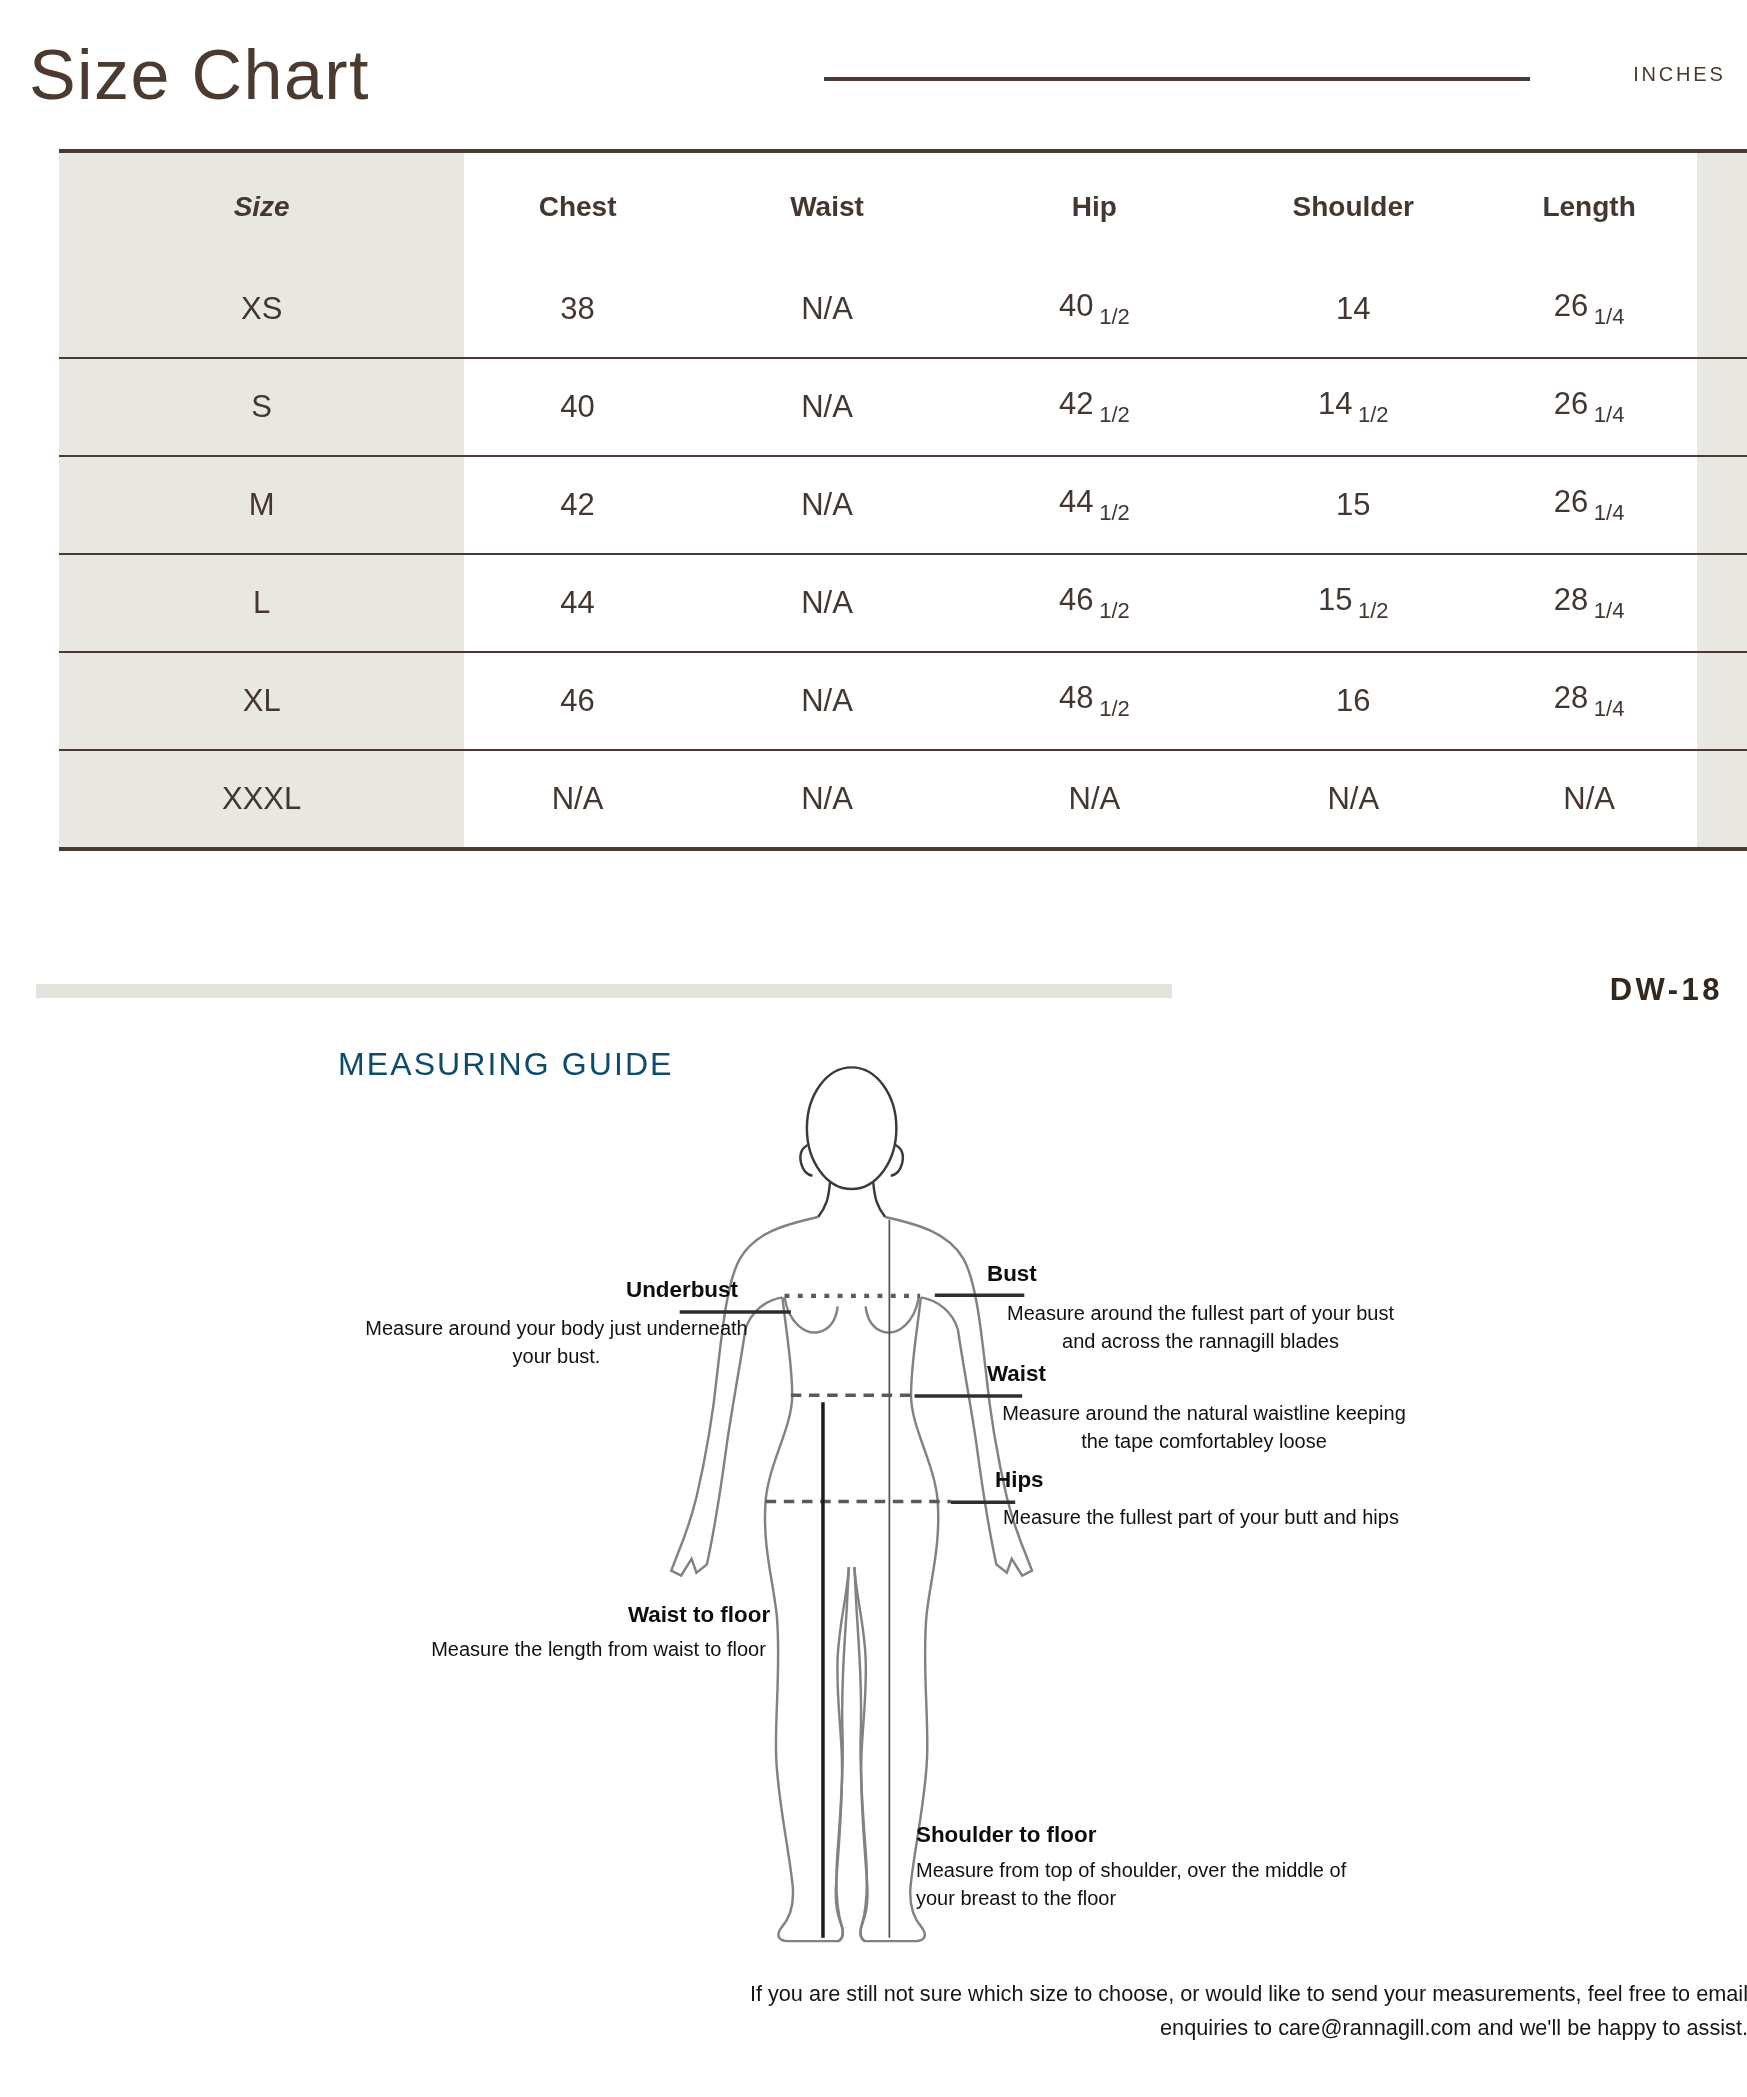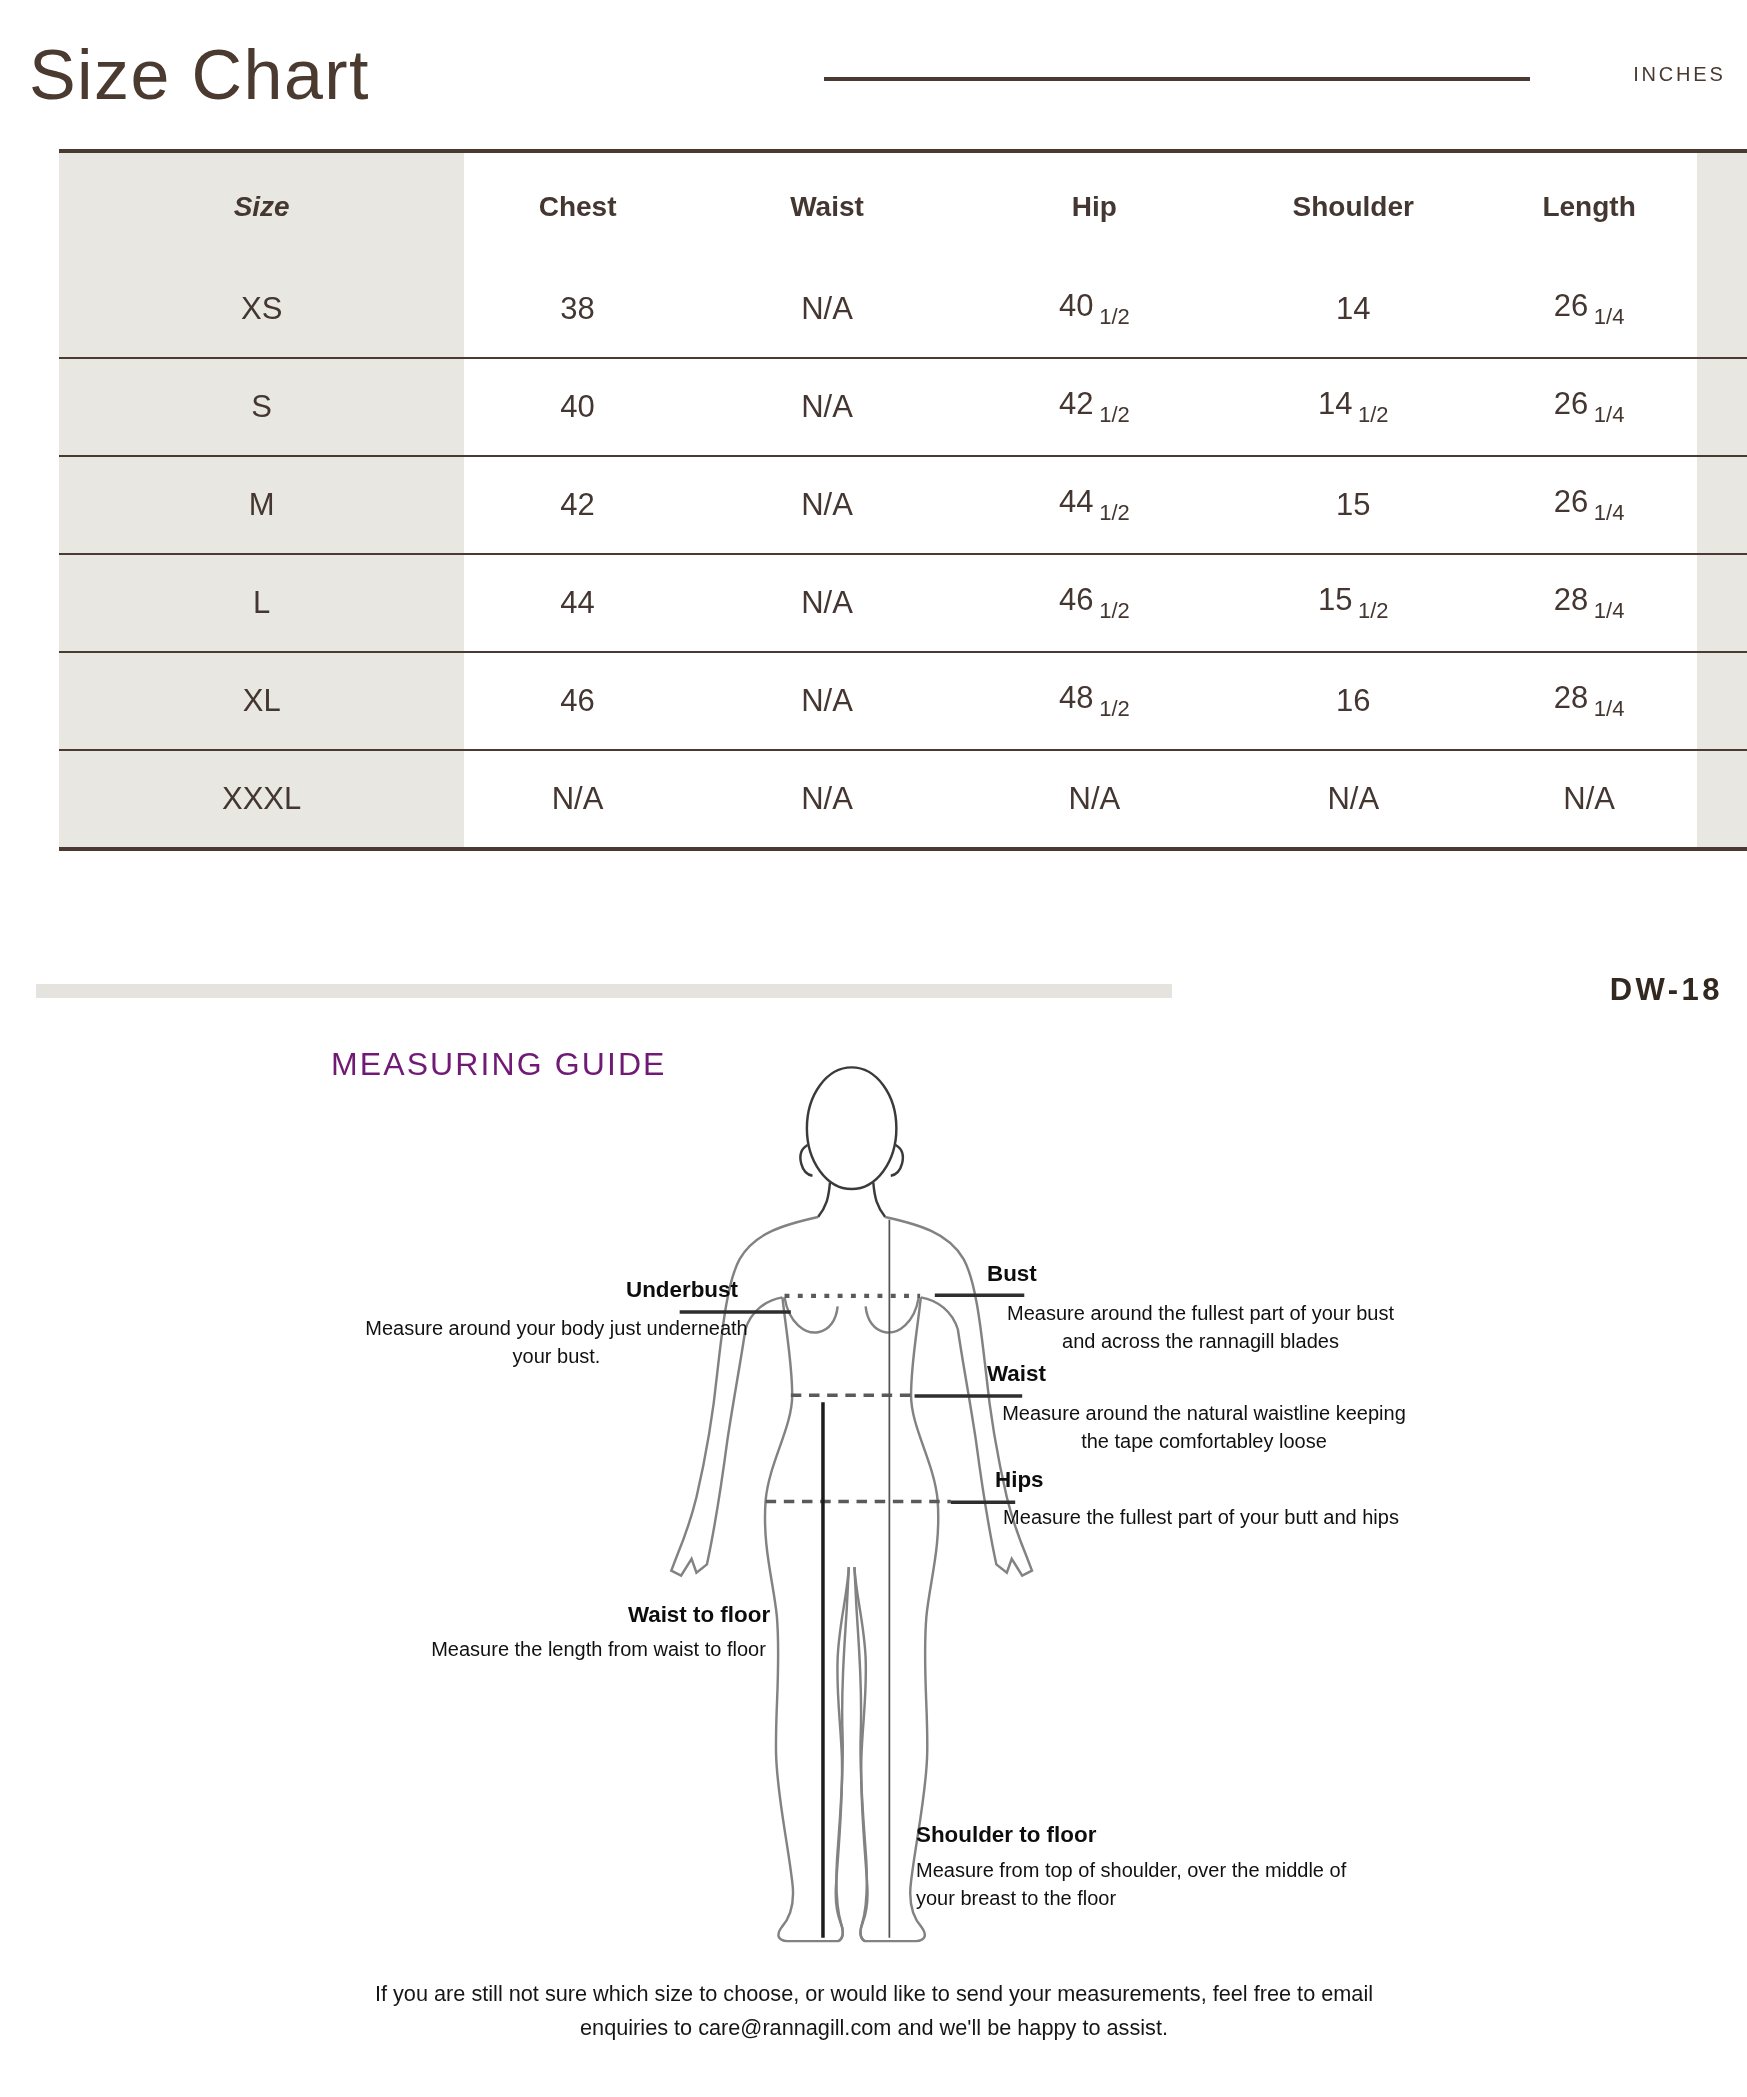--- a/index.html
+++ b/index.html
@@ -23,29 +23,29 @@
   table.size td{height:94px;font-size:31px;font-weight:400;text-align:center;vertical-align:middle;}
   .col-size{background:#e9e7e2;}
   .col-strip{background:#e9e7e2;}
   .frac{font-size:22px;margin-left:5.6px;vertical-align:-8.4px;}
 
   .style-code{position:absolute;right:25px;top:972px;font-size:31px;font-weight:bold;
               letter-spacing:3.5px;color:#33281f;}
   .gray-bar{position:absolute;left:36px;top:984px;width:1136px;height:14px;background:#e5e3de;}
 
   
-  .guide-title{position:absolute;left:331px;top:1046px;font-size:32px;letter-spacing:2.1px;
-               font-weight:500;color:#701a75;}
+  .guide-title{position:absolute;left:338px;top:1046px;font-size:32px;letter-spacing:2.1px;
+               font-weight:500;color:#0c4a6e;}
   .fig-svg{position:absolute;left:0;top:0;width:1748px;height:2097px;pointer-events:none;}
 
   .glabel{position:absolute;font-size:22.4px;font-weight:bold;color:#0d0d0d;white-space:nowrap;}
   .gdesc{position:absolute;font-size:20px;line-height:28px;color:#111;}
   .center{text-align:center;}
 
-  .footer{position:absolute;left:0;top:1977px;width:1748px;text-align:center;
+  .footer{position:absolute;left:0;top:1977px;width:1748px;text-align:right;
           font-size:21.7px;line-height:34px;color:#161616;}
 </style>
 </head>
 <body>
 
 <div class="page">
 
   <div class="title">Size Chart</div>
   <div class="head-rule"></div>
   <div class="inches">INCHES</div>

